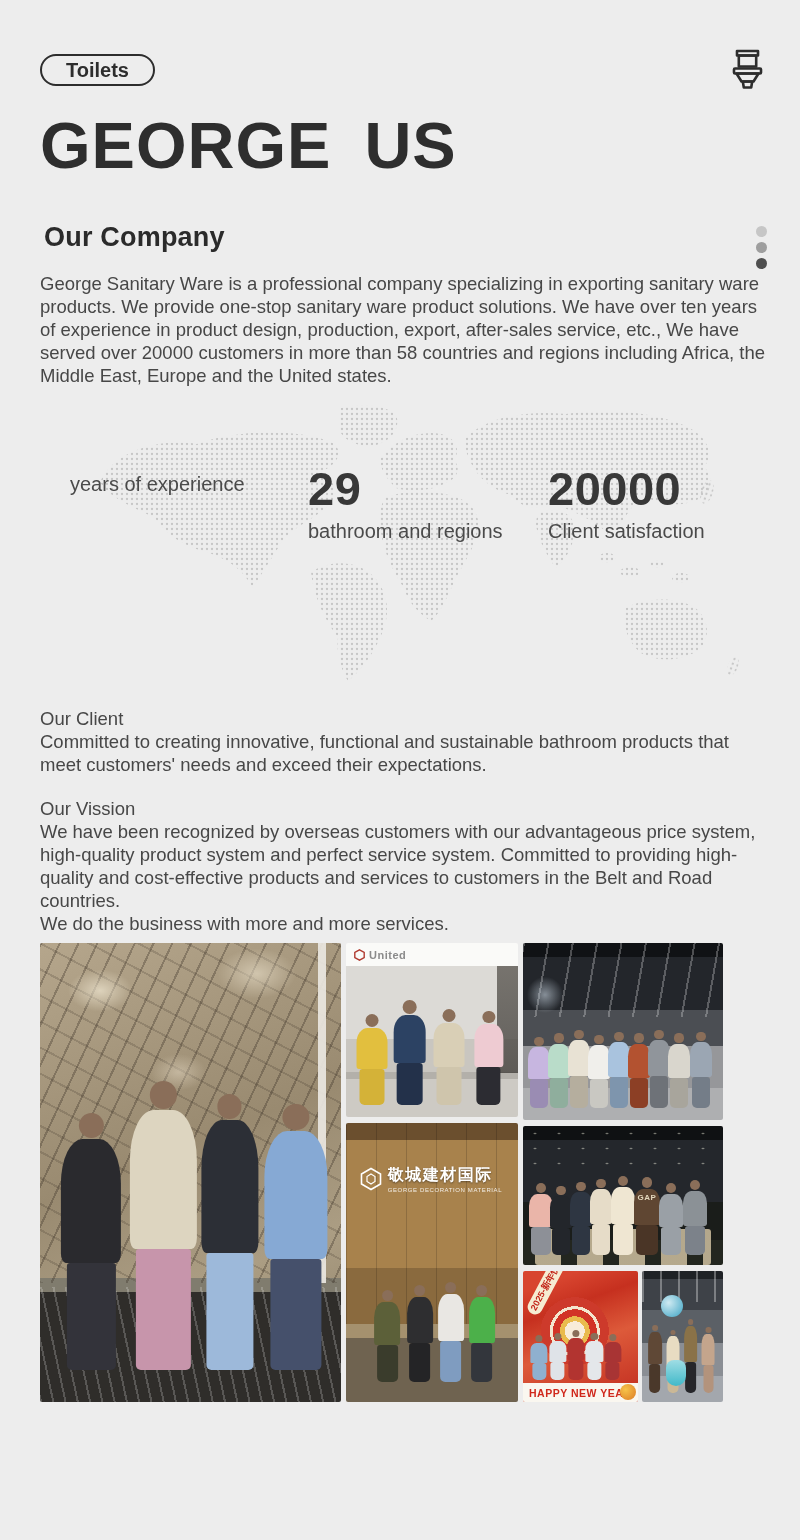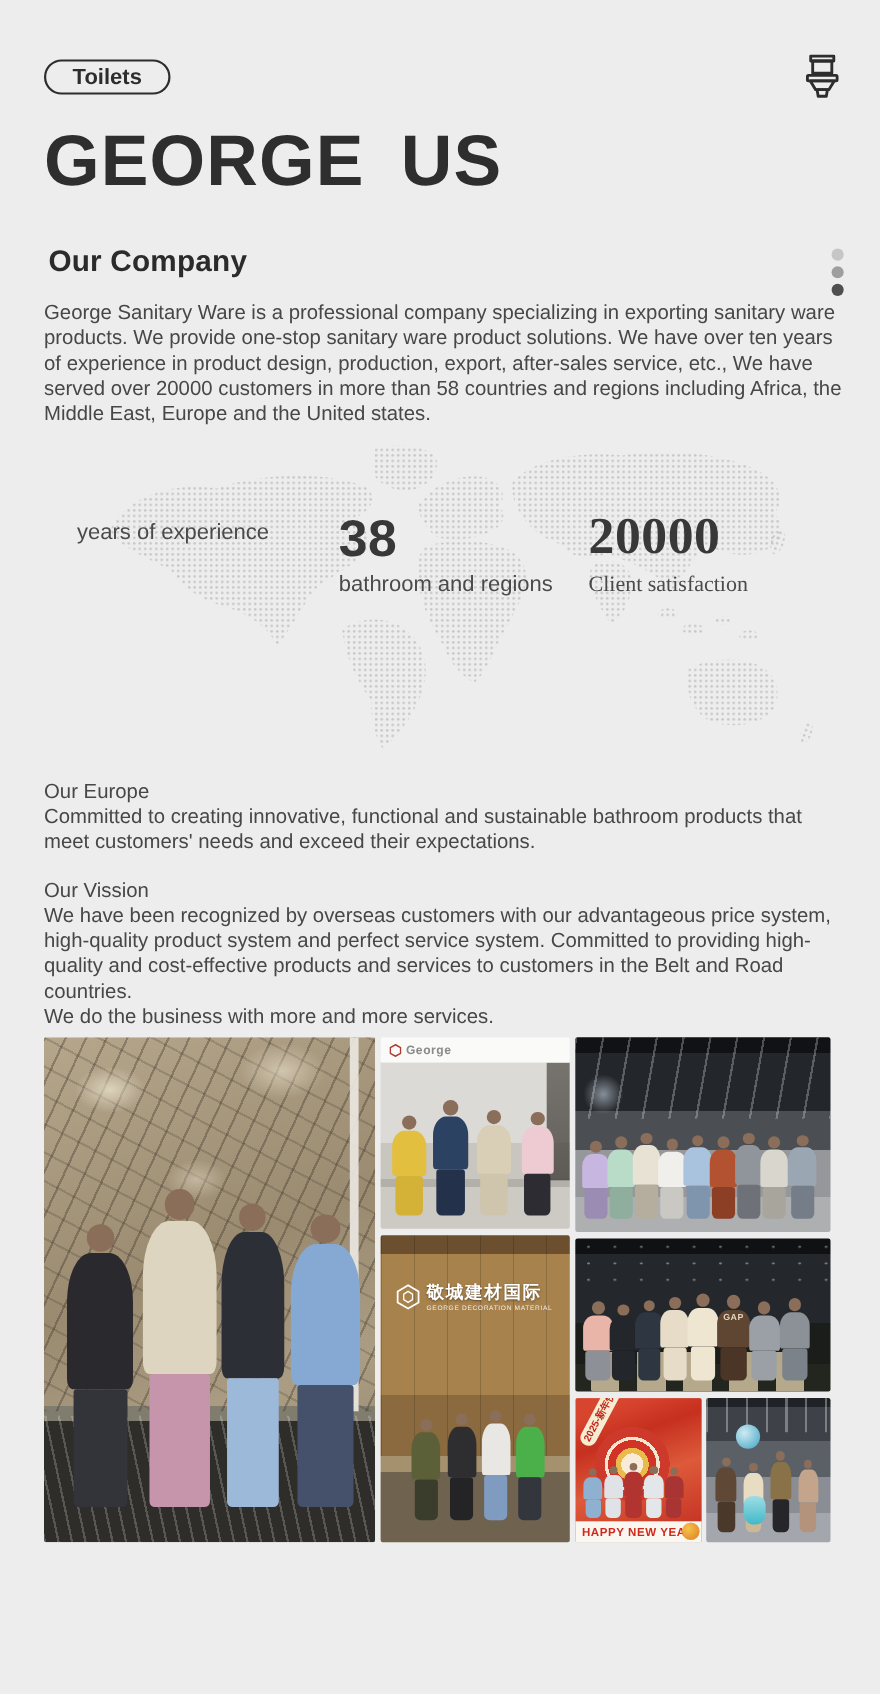--- a/index.html
+++ b/index.html
@@ -22,35 +22,35 @@
 
   p.body{margin:0;font-size:18.5px;line-height:23px;color:#474747;}
   .intro{margin-top:33px;}
 
   
   .mapwrap{position:relative;height:290px;margin-top:15px;}
   .mapwrap svg.map{position:absolute;left:45px;top:0;}
   .stat{position:absolute;top:63px;}
   .stat .num{font-size:47px;line-height:1;font-weight:800;color:#383838;letter-spacing:.5px;}
   .stat .lbl{font-size:20px;color:#4a4a4a;margin-top:8px;}
-  .s1{left:30px;} .s2{left:268px;} .s3{left:495px;font-family:Liberation Serif, serif;}
+  .s1{left:30px;} .s2{left:268px;} .s3{left:508px;}
 
   .blk{margin-top:21px;}
   .blk .bh{font-size:18.5px;line-height:23px;color:#474747;}
   .m1{margin-top:15px;}
   .rec{margin-top:14px;}
   .closing{margin-top:17px;}
 
   
   .collage{display:flex;gap:5px;height:459px;margin-top:8px;}
   .col{display:flex;flex-direction:column;gap:6px;}
   .row2{display:flex;gap:4px;flex:1;}
   .ph{position:relative;overflow:hidden;border-radius:2px;background:#999;}
   #ph-left{width:301px;height:100%;}
-  .colmid{width:172px;} .colr{width:232px;}
+  .colmid{width:172px;} .colr{width:200px;}
   #ph-mid-top{height:174px;} #ph-mid-bottom{flex:1;}
   #ph-right-top{height:177px;} #ph-right-mid{height:139px;}
   #ph-ny{width:115px;} #ph-store{flex:1;}
 
   
   #ph-left{background:linear-gradient(180deg,rgba(0,0,0,0) 0 73%,#807c6e 73% 76%,#2f2d2a 76% 100%),linear-gradient(158deg,#b5a68c 0%,#998a70 45%,#ab9d83 70%,#8d7f66 100%);}
   #ph-left::before{content:'';position:absolute;inset:0 0 26% 0;background:
     radial-gradient(46px 30px at 20% 14%,rgba(237,228,206,.75),transparent 70%),
     radial-gradient(56px 36px at 72% 9%,rgba(230,220,198,.65),transparent 70%),
     radial-gradient(40px 26px at 46% 38%,rgba(224,212,190,.55),transparent 70%),
@@ -158,31 +158,31 @@
         <ellipse cx="596" cy="176" rx="9" ry="5"></ellipse>
         <ellipse cx="622" cy="90" rx="6" ry="12" transform="rotate(18 622 90)"></ellipse>
         <path d="M541,206 C561,195 591,195 609,205 C623,215 626,233 616,246 C601,259 573,261 556,251 C543,241 536,221 541,206 Z"></path>
         <ellipse cx="648" cy="264" rx="5" ry="10" transform="rotate(20 648 264)"></ellipse>
       </g>
     </svg>
     <div class="stat s1">
       <div class="lbl">years of experience</div>
     </div>
     <div class="stat s2">
-      <div class="num">38</div>
+      <div class="num">29</div>
       <div class="lbl">bathroom and regions</div>
     </div>
     <div class="stat s3">
       <div class="num">20000</div>
       <div class="lbl">Client satisfaction</div>
     </div>
   </div>
 
   <div class="blk m1">
-    <div class="bh">Our Europe</div>
+    <div class="bh">Our Client</div>
     <p class="body">Committed to creating innovative, functional and sustainable bathroom products that meet customers' needs and exceed their expectations.</p>
   </div>
 
   <div class="blk">
     <div class="bh">Our Vission</div>
   </div>
 
   <p class="body rec">We have been recognized by overseas customers with our advantageous price system, high-quality product system and perfect service system. Committed to providing high-quality and cost-effective products and services to customers in the Belt and Road countries.</p>
 
   <p class="body closing">We do the business with more and more services.</p>
@@ -211,21 +211,21 @@
           <span class="fl" style="background:#45506b"></span>
         </div>
       </div>
 
     <div class="col colmid">
       <div class="ph" id="ph-mid-top">
         <div class="store-band">
           <svg class="hexsm" width="11" height="12" viewBox="0 0 11 12">
               <path d="M5.5 .8 L10.2 3.4 L10.2 8.6 L5.5 11.2 L.8 8.6 L.8 3.4 Z" fill="none" stroke="#b03a30" stroke-width="1.4"></path>
             </svg>
-          <span class="brand">George</span>
+          <span class="brand">United</span>
         </div>
       <div class="fig" style="left: 15%; height: 52%; width: 18%;">
             <span class="fh"></span>
             <span class="fb" style="background:#e2bf3e"></span>
             <span class="fl" style="background:#d4b238"></span>
           </div>
           <div class="fig" style="left: 37%; height: 60%; width: 19%;">
             <span class="fh"></span>
             <span class="fb" style="background:#2c4263"></span>
             <span class="fl" style="background:#23314a"></span>

